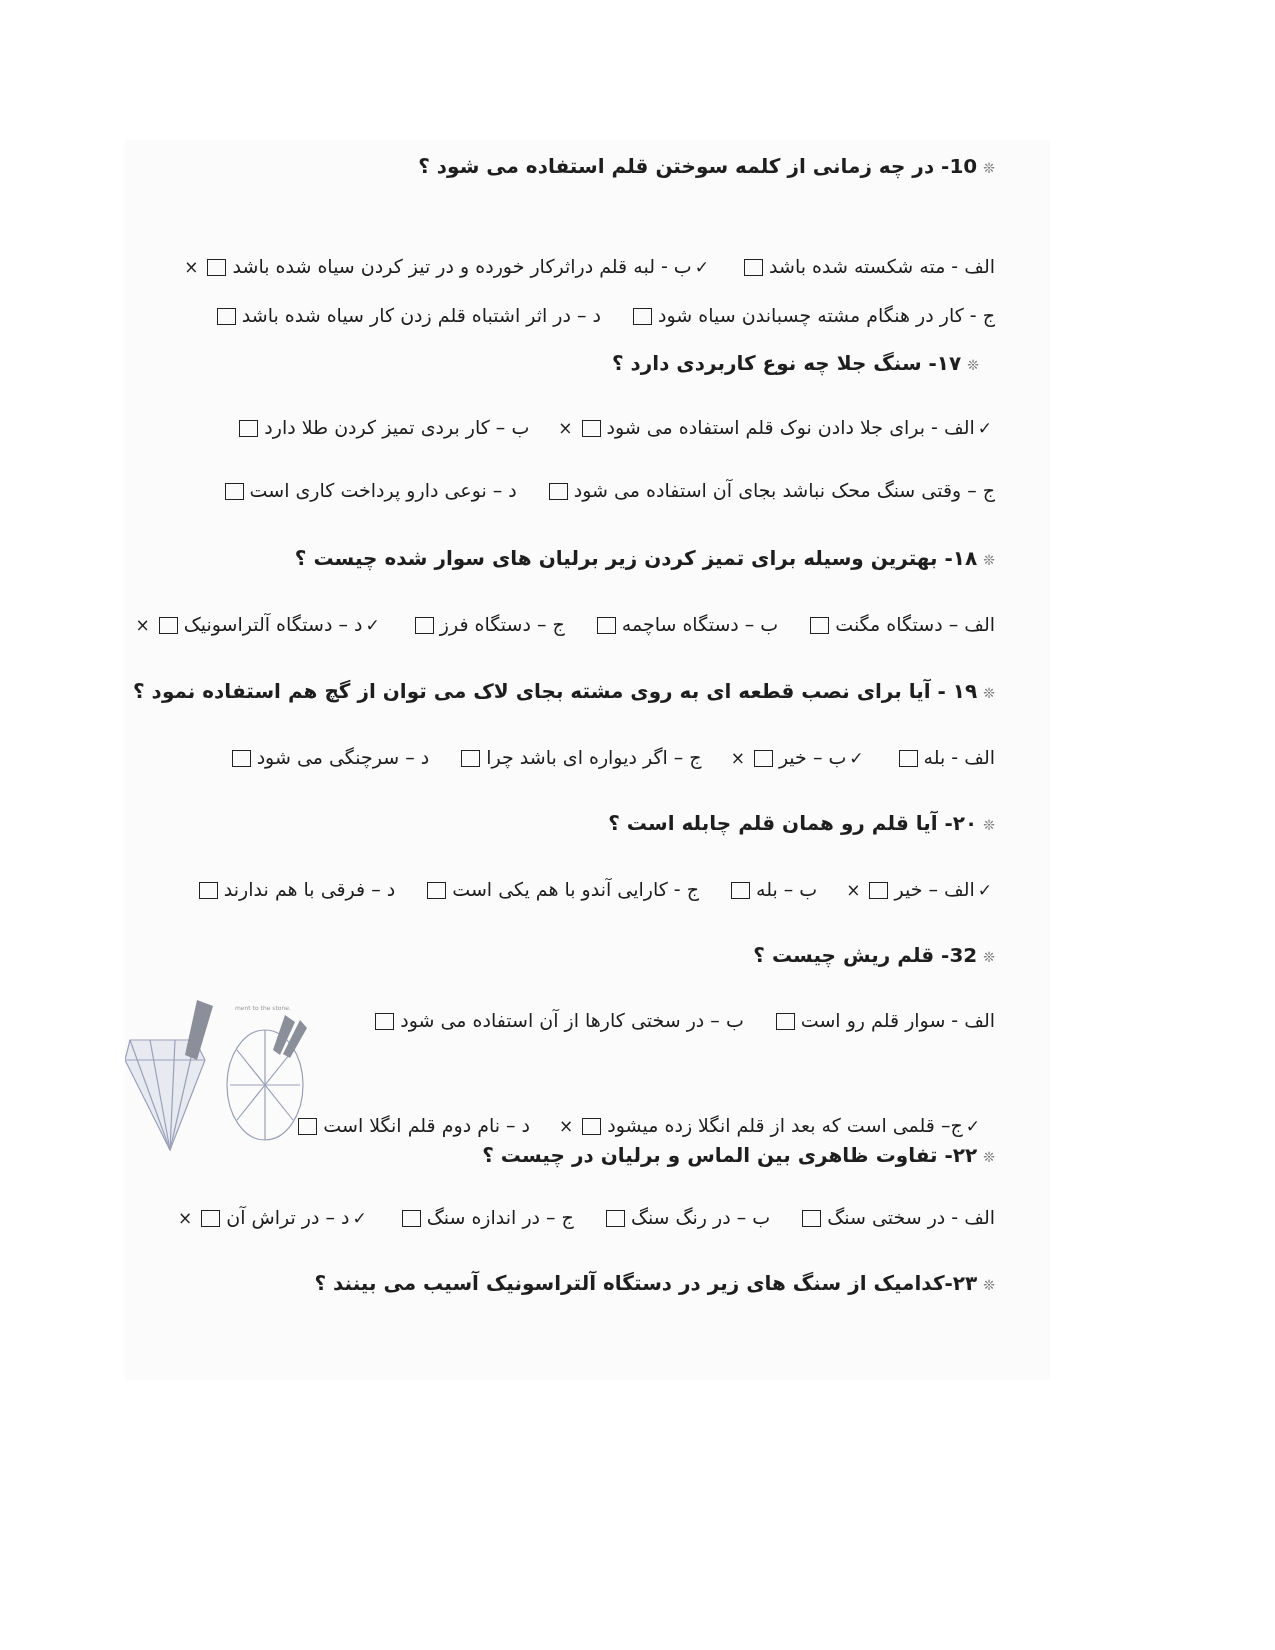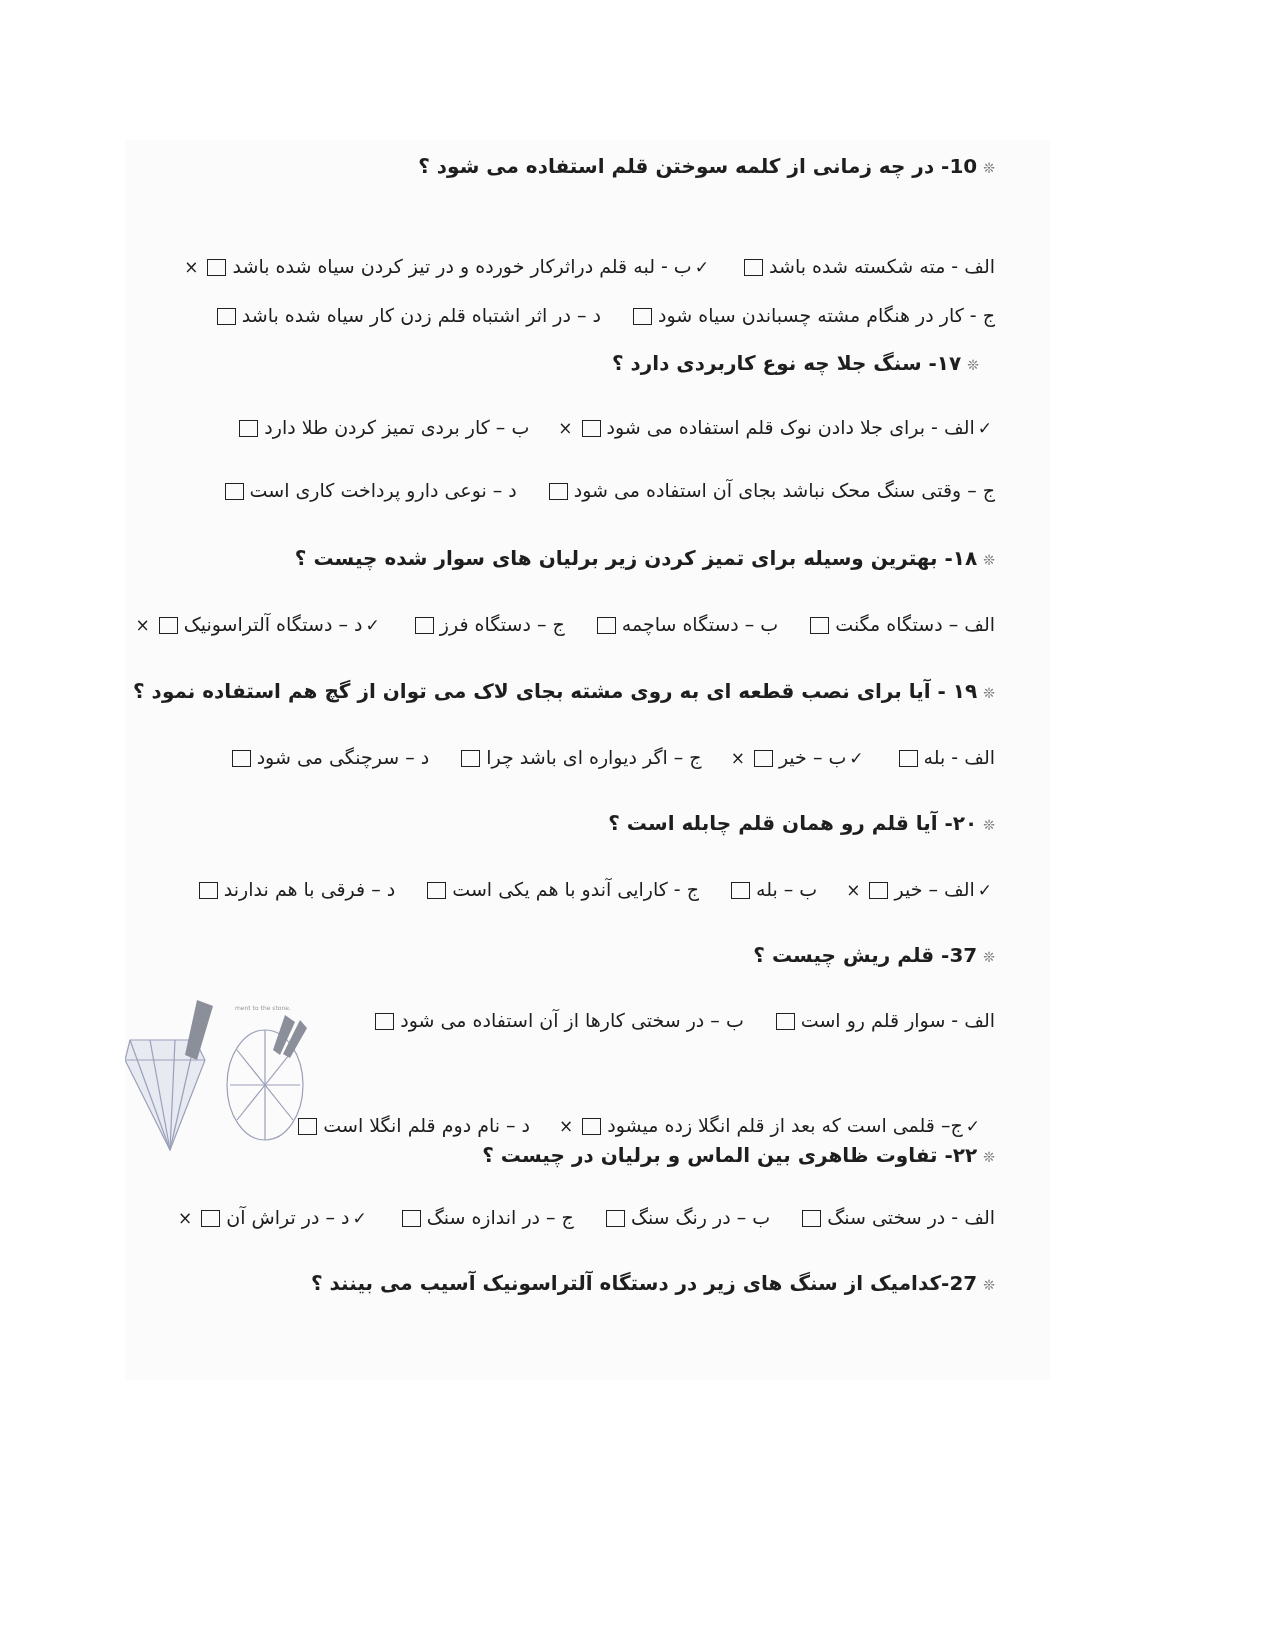--- a/index.html
+++ b/index.html
@@ -27,26 +27,26 @@
     <div class="line" style="right: 280px; top: 284px; margin-top: 20px;"><span class="opt"><span>ج - کار در هنگام مشته چسباندن سیاه شود</span><span class="box"></span></span><span class="opt"><span>د – در اثر اشتباه قلم زدن کار سیاه شده باشد</span><span class="box"></span></span></div>
     <div class="line q" style="right: 296px; top: 351px;"><span class="star">❊</span><span>۱۷- سنگ جلا چه نوع کاربردی دارد ؟</span></div>
     <div class="line" style="right: 280px; top: 416px;"><span class="opt"><span class="mark">✓</span><span>الف - برای جلا دادن نوک قلم استفاده می شود</span><span class="box"></span><span class="mark">×</span></span><span class="opt"><span>ب – کار بردی تمیز کردن طلا دارد</span><span class="box"></span></span></div>
     <div class="line" style="right: 280px; top: 479px;"><span class="opt"><span>ج – وقتی سنگ محک نباشد بجای آن استفاده می شود</span><span class="box"></span></span><span class="opt"><span>د – نوعی دارو پرداخت کاری است</span><span class="box"></span></span></div>
     <div class="line q" style="right: 280px; top: 546px;"><span class="star">❊</span><span>۱۸- بهترین وسیله برای تمیز کردن زیر برلیان های سوار شده چیست ؟</span></div>
     <div class="line" style="right: 280px; top: 613px;"><span class="opt"><span>الف – دستگاه مگنت</span><span class="box"></span></span><span class="opt"><span>ب – دستگاه ساچمه</span><span class="box"></span></span><span class="opt"><span>ج – دستگاه فرز</span><span class="box"></span></span><span class="opt"><span class="mark">✓</span><span>د – دستگاه آلتراسونیک</span><span class="box"></span><span class="mark">×</span></span></div>
     <div class="line q" style="right: 280px; top: 679px;"><span class="star">❊</span><span>۱۹ - آیا برای نصب قطعه ای به روی مشته بجای لاک می توان از گچ هم استفاده نمود ؟</span></div>
     <div class="line" style="right: 280px; top: 746px;"><span class="opt"><span>الف - بله</span><span class="box"></span></span><span class="opt"><span class="mark">✓</span><span>ب – خیر</span><span class="box"></span><span class="mark">×</span></span><span class="opt"><span>ج – اگر دیواره ای باشد چرا</span><span class="box"></span></span><span class="opt"><span>د – سرچنگی می شود</span><span class="box"></span></span></div>
     <div class="line q" style="right: 280px; top: 811px;"><span class="star">❊</span><span>۲۰- آیا قلم رو همان قلم چابله است ؟</span></div>
     <div class="line" style="right: 280px; top: 878px;"><span class="opt"><span class="mark">✓</span><span>الف – خیر</span><span class="box"></span><span class="mark">×</span></span><span class="opt"><span>ب – بله</span><span class="box"></span></span><span class="opt"><span>ج - کارایی آندو با هم یکی است</span><span class="box"></span></span><span class="opt"><span>د – فرقی با هم ندارند</span><span class="box"></span></span></div>
-    <div class="line q" style="right: 280px; top: 943px;"><span class="star">❊</span><span>37- قلم ریش چیست ؟</span></div>
+    <div class="line q" style="right: 280px; top: 943px;"><span class="star">❊</span><span>32- قلم ریش چیست ؟</span></div>
     <div class="line" style="right: 280px; top: 1009px;"><span class="opt"><span>الف - سوار قلم رو است</span><span class="box"></span></span><span class="opt"><span>ب – در سختی کارها از آن استفاده می شود</span><span class="box"></span></span></div>
     <div class="line" style="right: 292px; top: 1074px; margin-top: 40px;"><span class="opt"><span class="mark">✓</span><span>ج– قلمی است که بعد از قلم انگلا زده میشود</span><span class="box"></span><span class="mark">×</span></span><span class="opt"><span>د – نام دوم قلم انگلا است</span><span class="box"></span></span></div>
     <div class="line q" style="right: 280px; top: 1120px; margin-top: 23px;"><span class="star">❊</span><span>۲۲- تفاوت ظاهری بین الماس و برلیان در چیست ؟</span></div>
     <div class="line" style="right: 280px; top: 1206px;"><span class="opt"><span>الف - در سختی سنگ</span><span class="box"></span></span><span class="opt"><span>ب – در رنگ سنگ</span><span class="box"></span></span><span class="opt"><span>ج – در اندازه سنگ</span><span class="box"></span></span><span class="opt"><span class="mark">✓</span><span>د – در تراش آن</span><span class="box"></span><span class="mark">×</span></span></div>
-    <div class="line q" style="right: 280px; top: 1271px;"><span class="star">❊</span><span>27-کدامیک از سنگ های زیر در دستگاه آلتراسونیک آسیب می بینند ؟</span></div>
+    <div class="line q" style="right: 280px; top: 1271px;"><span class="star">❊</span><span>۲۳-کدامیک از سنگ های زیر در دستگاه آلتراسونیک آسیب می بینند ؟</span></div>
   </div>
 
 <div class="figure">
   <svg width="200" height="170" viewBox="0 0 200 170">
     <g stroke="#9aa0b8" fill="none" stroke-width="1.2">
       <polygon points="5,40 70,40 80,60 45,150 0,60" fill="#e8eaf2"></polygon>
       <line x1="5" y1="40" x2="45" y2="150"></line>
         <line x1="70" y1="40" x2="45" y2="150"></line>
       <line x1="25" y1="40" x2="45" y2="150"></line>
         <line x1="50" y1="40" x2="45" y2="150"></line>

